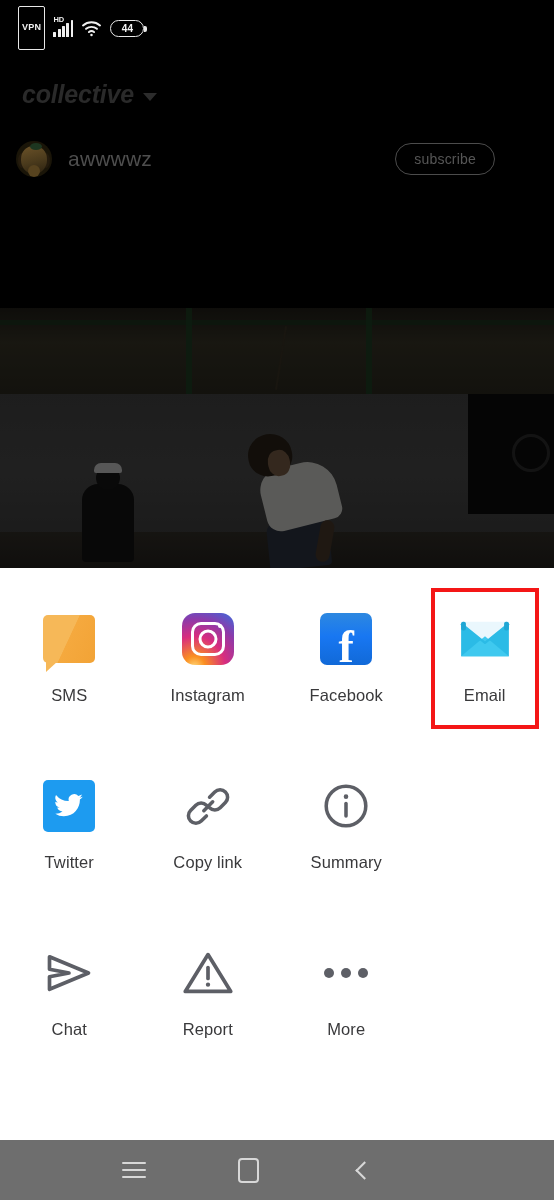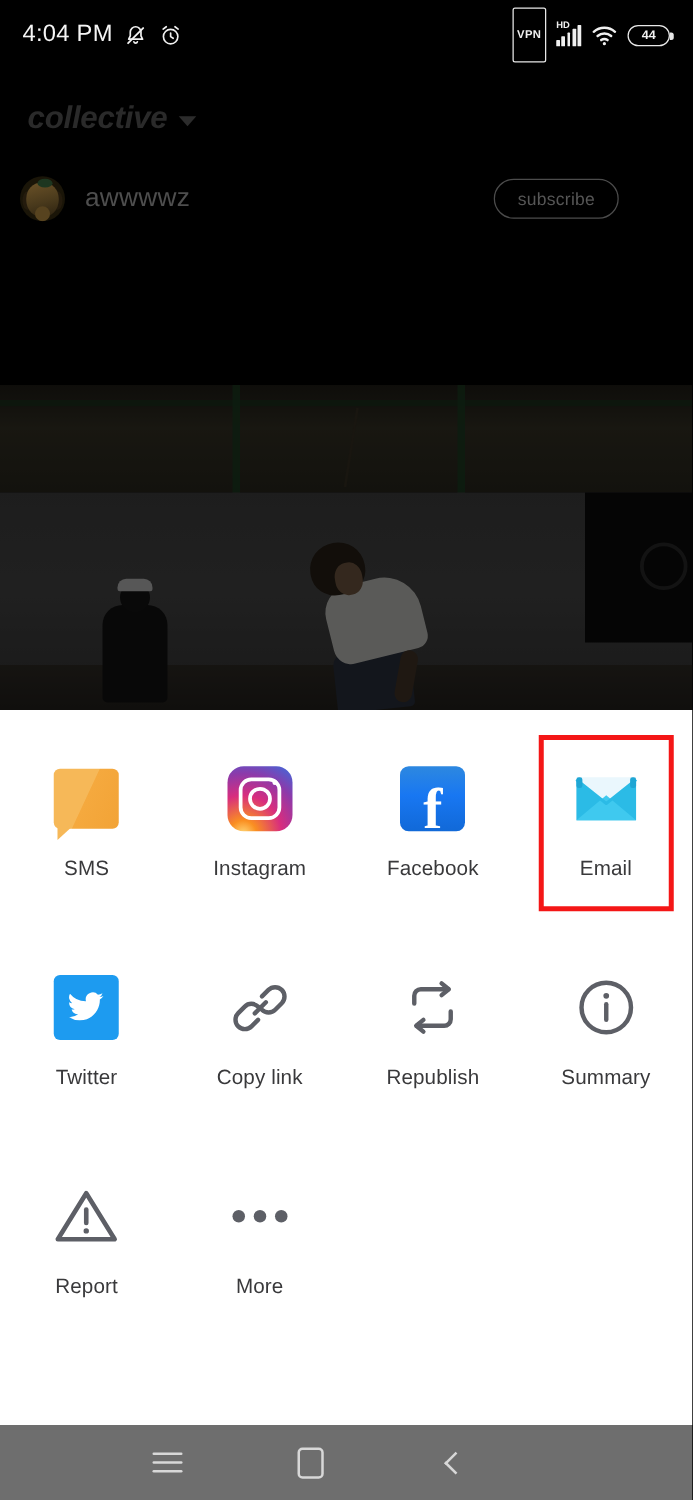--- a/index.html
+++ b/index.html
@@ -220,33 +220,20 @@
     transform:rotate(45deg); margin-left:5px;
   }
   .nav-spacer { width:58px; }
 </style>
 </head>
 <body>
 
 <div id="app">
 
   <div class="statusbar">
-    <div class="sb-left">
-      <span class="sb-time">4:04 PM</span>
-      <svg width="19" height="19" viewBox="0 0 24 24">
-        <path d="M12 3a5.4 5.4 0 0 0-5.4 5.4v3.9L5 15.6h14l-1.6-3.3V8.4A5.4 5.4 0 0 0 12 3z" fill="none" stroke="#f0f0f0" stroke-width="1.7" stroke-linejoin="round"></path>
-        <path d="M10.2 18.2a1.9 1.9 0 0 0 3.6 0" fill="none" stroke="#f0f0f0" stroke-width="1.7" stroke-linecap="round"></path>
-        <line x1="4.4" y1="19.6" x2="19.6" y2="4.4" stroke="#f0f0f0" stroke-width="1.9" stroke-linecap="round"></line>
-      </svg>
-      <svg width="19" height="19" viewBox="0 0 24 24">
-        <circle cx="12" cy="13" r="7.3" fill="none" stroke="#f0f0f0" stroke-width="1.7"></circle>
-        <path d="M12 9.4V13l2.6 1.7" fill="none" stroke="#f0f0f0" stroke-width="1.7" stroke-linecap="round" stroke-linejoin="round"></path>
-        <path d="M4.4 5.4 7.6 3M19.6 5.4 16.4 3" fill="none" stroke="#f0f0f0" stroke-width="1.7" stroke-linecap="round"></path>
-      </svg>
-    </div>
     <div class="sb-right">
       <span class="vpn-badge">VPN</span>
       <span class="sig-wrap">
         <span class="hd">HD</span>
         <span class="sig-bar" style="height:5px"></span>
         <span class="sig-bar" style="height:8px"></span>
         <span class="sig-bar" style="height:11px"></span>
         <span class="sig-bar" style="height:14px"></span>
         <span class="sig-bar" style="height:17px"></span>
       </span>
@@ -367,46 +354,43 @@
         <div class="icon-box">
           <svg width="50" height="50" viewBox="0 0 48 48">
             <path class="ic-line" d="M20 28.5 L28.5 20"></path>
             <path class="ic-line" d="M25.5 15.5 L30.5 10.5a7.2 7.2 0 0 1 10.2 10.2l-5 5a7.2 7.2 0 0 1-10.2 0"></path>
             <path class="ic-line" d="M22.5 33.5 L17.5 38.5A7.2 7.2 0 0 1 7.3 28.3l5-5a7.2 7.2 0 0 1 10.2 0"></path>
           </svg>
         </div>
         <span class="cell-lbl">Copy link</span>
       </div>
 
-      <div class="cell">
-        <div class="icon-box">
-          <svg width="50" height="46" viewBox="0 0 48 44">
-            <path class="ic-line" d="M10 19v-6a5 5 0 0 1 5-5h21"></path>
-            <path class="ic-line" d="M31 3.5 L36.5 8 L31 12.5"></path>
-            <path class="ic-line" d="M38 25v6a5 5 0 0 1-5 5H12"></path>
-            <path class="ic-line" d="M17 31.5 L11.5 36 L17 40.5"></path>
-          </svg>
-        </div>
-        <span class="cell-lbl">Republish</span>
-      </div>
 
       <div class="cell">
         <div class="icon-box">
           <svg width="50" height="50" viewBox="0 0 48 48">
             <circle cx="24" cy="24" r="19" class="ic-line"></circle>
             <circle cx="24" cy="15" r="2.2" class="ic-fillgray"></circle>
             <path class="ic-line" d="M24 21.5v12"></path>
           </svg>
         </div>
         <span class="cell-lbl">Summary</span>
       </div>
     </div>
 
     <div class="grid-row row3">
 
+      <div class="cell">
+        <div class="icon-box">
+          <svg width="52" height="48" viewBox="0 0 48 44">
+            <path class="ic-line" d="M6 7 L42 22 L6 37 L6 25.5 L24 22 L6 18.5 Z"></path>
+          </svg>
+        </div>
+        <span class="cell-lbl">Chat</span>
+      </div>
 
       <div class="cell">
         <div class="icon-box">
           <svg width="52" height="48" viewBox="0 0 48 44">
             <path class="ic-line" d="M24 5 L45 39 L3 39 Z"></path>
             <path class="ic-line" d="M24 17v10"></path>
             <circle cx="24" cy="32.8" r="2" class="ic-fillgray"></circle>
           </svg>
         </div>
         <span class="cell-lbl">Report</span>

